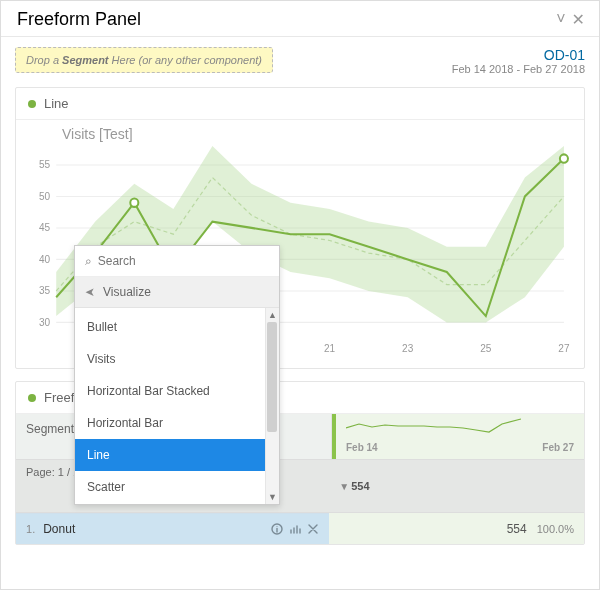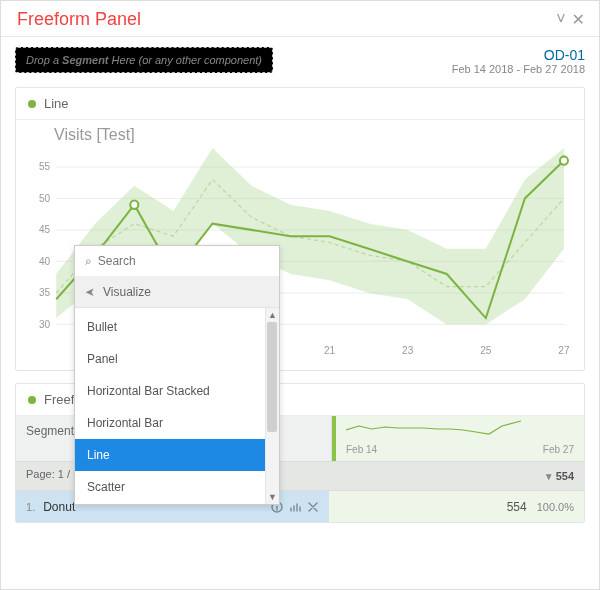--- a/index.html
+++ b/index.html
@@ -5,39 +5,39 @@
   * { box-sizing: border-box; margin: 0; padding: 0; }
   body { font-family: "Segoe UI", "Helvetica Neue", Arial, sans-serif; background: #f4f4f4; color: #333; }
   .panel {
     width: 600px; height: 590px; background: #fff; border: 1px solid #ddd; position: relative;
     margin: 0 auto; display: flex; flex-direction: column;
   }
   .panel-header {
     display: flex; align-items: center; justify-content: space-between; padding: 8px 14px 6px 16px;
     border-bottom: 1px solid #e8e8e8;
   }
-  .panel-title { font-size: 18px; font-weight: 300; color: #ef4444; }
+  .panel-title { font-size: 18px; font-weight: 300; color: #000000; }
   .panel-actions { display:flex; gap:6px; color:#999; }
   .panel-actions span { cursor:pointer; }
   .panel-body { padding: 10px 14px; flex:1; display:flex; flex-direction:column; gap:12px; }
   .seg-row { display:flex; justify-content:space-between; align-items:flex-start; }
   .drop-zone {
     border: 1px dashed #bbb; border-radius:3px; padding:6px 10px; font-size:11px; color:#888; font-style:italic;
-    background:#000000;
+    background:#fef9c3;
   }
   .drop-zone b { font-weight:600; color:#777; }
   .range-info { text-align:right; font-size:11px; color:#888; }
   .range-info .proj { font-size:14px; color:#0369a1; font-weight:400; }
   .card {
     border:1px solid #e5e5e5; border-radius:2px; background:#fff; display:flex; flex-direction:column;
   }
   .card-h { display:flex; align-items:center; gap:8px; padding:8px 12px; border-bottom:1px solid #eee; font-size:13px; color:#666;}
   .dot { width:8px; height:8px; border-radius:50%; background:#7cb342; display:inline-block;}
   .chart-wrap { padding:6px 12px 12px 12px; }
-  .chart-sub { font-size:16px; color:#999; margin-left:26px; margin-bottom:4px;}
+  .chart-sub { font-size:14px; color:#999; margin-left:34px; margin-bottom:4px;}
   svg.chart { width:100%; height:210px; display:block; }
   .ylab { font-size:10px; fill:#999; }
   .xlab { font-size:10px; fill:#999; text-anchor:middle;}
   .band { fill:#a5d58a; fill-opacity:0.35; }
   .dash { fill:none; stroke:#b9d8a1; stroke-width:1.2; stroke-dasharray:4 3;}
   .line { fill:none; stroke:#7cb342; stroke-width:2;}
   .pt { fill:#fff; stroke:#7cb342; stroke-width:2;}
 
   
   .menu {
@@ -63,25 +63,25 @@
   .ff .card-h { border-bottom:1px solid #eee;}
   .ff-body { display:flex; flex-direction:column; }
   .ff-cols { display:flex; }
   .ff-left { flex:1.25; background:#eef1ef; border-right:1px solid #e2e2e2;}
   .ff-right { flex:1; background:#eef5e9; position:relative;}
   .ff-right::before { content:""; position:absolute; left:0; top:0; bottom:0; width:4px; background:#8bc34a;}
   .ff-hdcell { padding:8px 10px; font-size:12px; color:#666;}
   .ff-right .ff-hdcell { padding-left:14px; }
   .spark { height:22px; margin:0 10px 2px 14px;}
   .spark path { fill:none; stroke:#7cb342; stroke-width:1.2;}
-  .sub { font-size:10px; color:#999; padding:0 10px 6px 14px; }
+  .sub { font-size:10px; color:#999; padding:0 10px 6px 14px;font-weight:bold; }
 
   .ff-sum { display:flex; background:#e5e7e5; border-top:1px solid #ddd; border-bottom:1px solid #ddd; font-size:11px; color:#666;}
   .ff-sum .l { flex:1.25; padding:6px 10px;}
-  .ff-sum .r { flex:1; text-align:right; padding:8px 10px; font-weight:600; color:#555;}
+  .ff-sum .r { flex:1; padding:20px 10px; font-weight:600; color:#555;}
   .ff-sum .r .arrow { color:#888; font-size:10px; margin-right:2px;}
 
   .ff-row { display:flex; font-size:12px; }
   .ff-row .l { flex:1.25; display:flex; align-items:center; background:#cde3f1; padding:8px 10px; gap:8px; border-top:1px solid #cfe0ec; position:relative;}
   .ff-row .idx { color:#888; font-size:11px;}
   .ff-row .icons { margin-left:auto; display:flex; gap:6px; color:#7a8b96; font-size:12px; align-items:center;}
   .ff-row .r { flex:1; background:#eef5e9; display:flex; justify-content:flex-end; align-items:center; gap:10px; padding:8px 10px; color:#555; }
   .pct { color:#888; font-size:11px;}
   .mini-icon { width:12px; height:12px; }
   .mini-icon path, .mini-icon line, .mini-icon circle { stroke:#7a8b96; stroke-width:1.4; fill:none; stroke-linecap:round;}
@@ -206,21 +206,21 @@
       <span class="chev">➤</span>
       <span>Visualize</span>
     </div>
     <div class="menu-list" id="menu-list">
       <div class="sb-track">
         <div class="sb-arrow">▲</div>
         <div class="sb-thumb"></div>
         <div class="sb-arrow" style="position:absolute;bottom:0;left:0;right:0">▼</div>
       </div>
     <div class="menu-item cut">Bullet</div>
-        <div class="menu-item">Panel</div>
+        <div class="menu-item">Visits</div>
         <div class="menu-item">Horizontal Bar Stacked</div>
         <div class="menu-item">Horizontal Bar</div>
         <div class="menu-item sel">Line</div>
         <div class="menu-item">Scatter</div>
         <div class="menu-item">Summary Change</div>
       </div>
   </div>
 
 </div>
 

